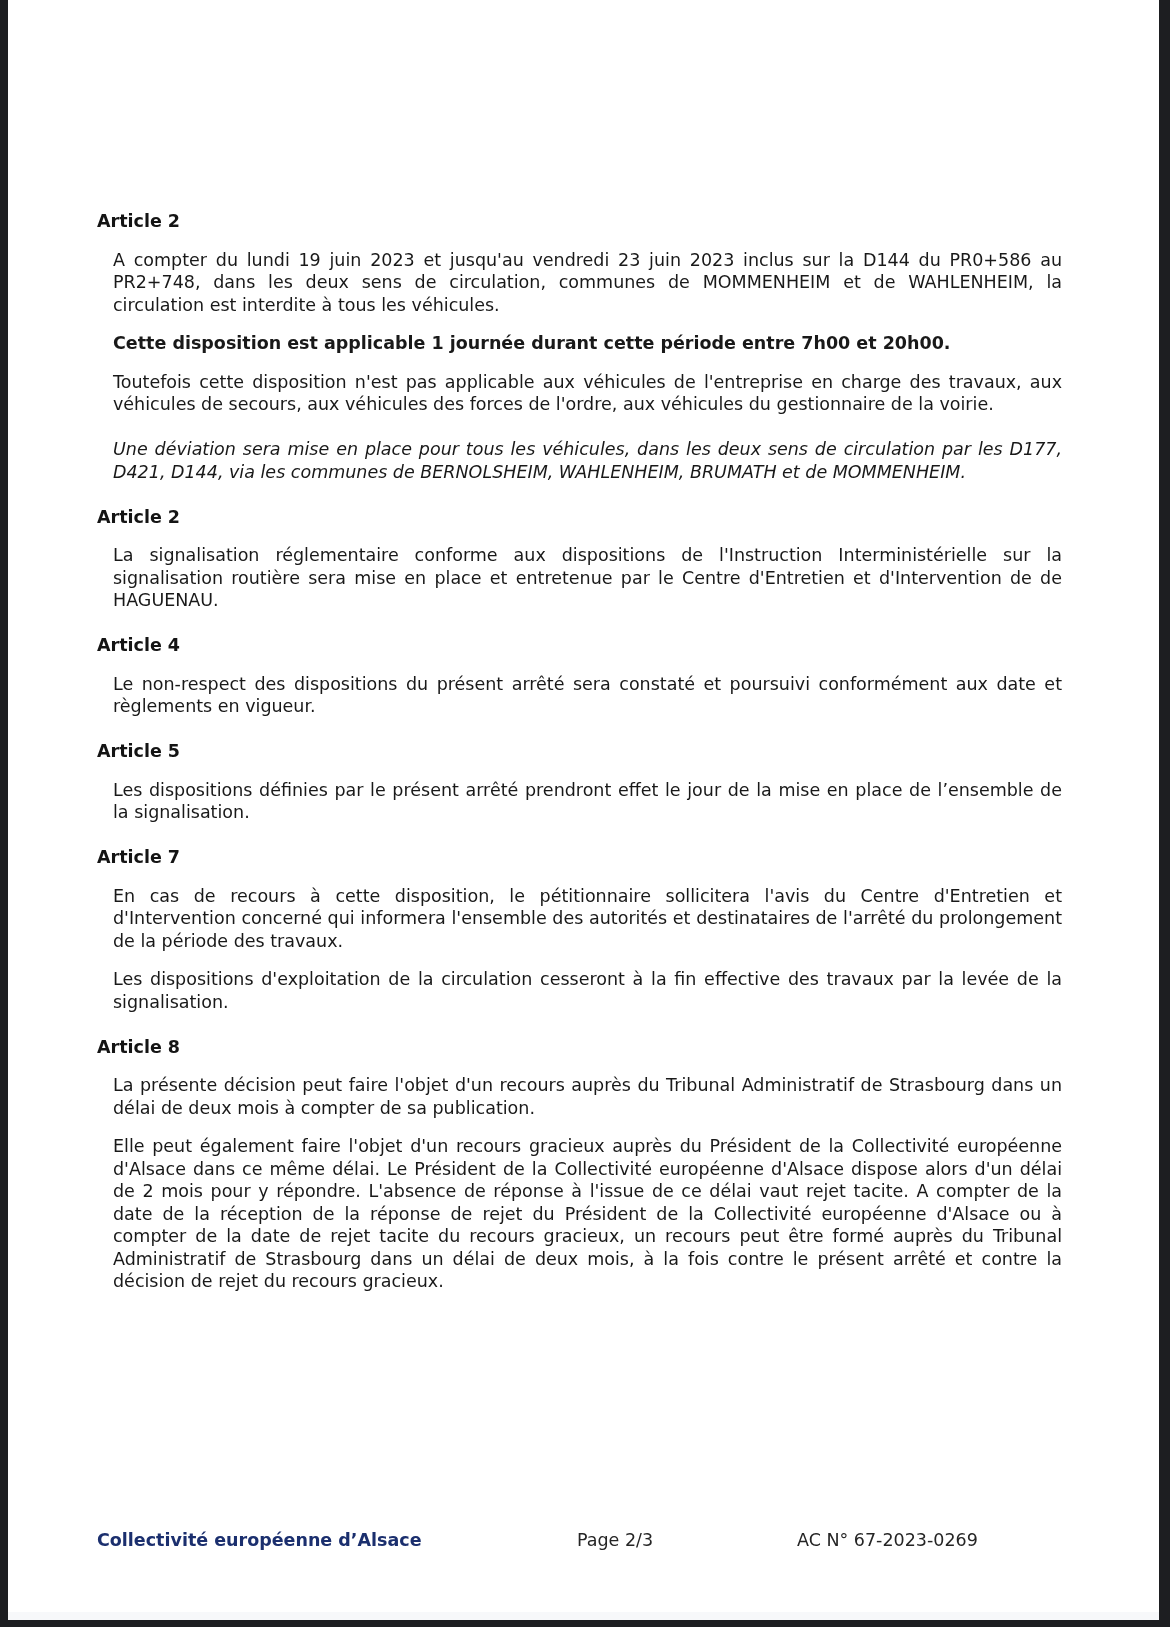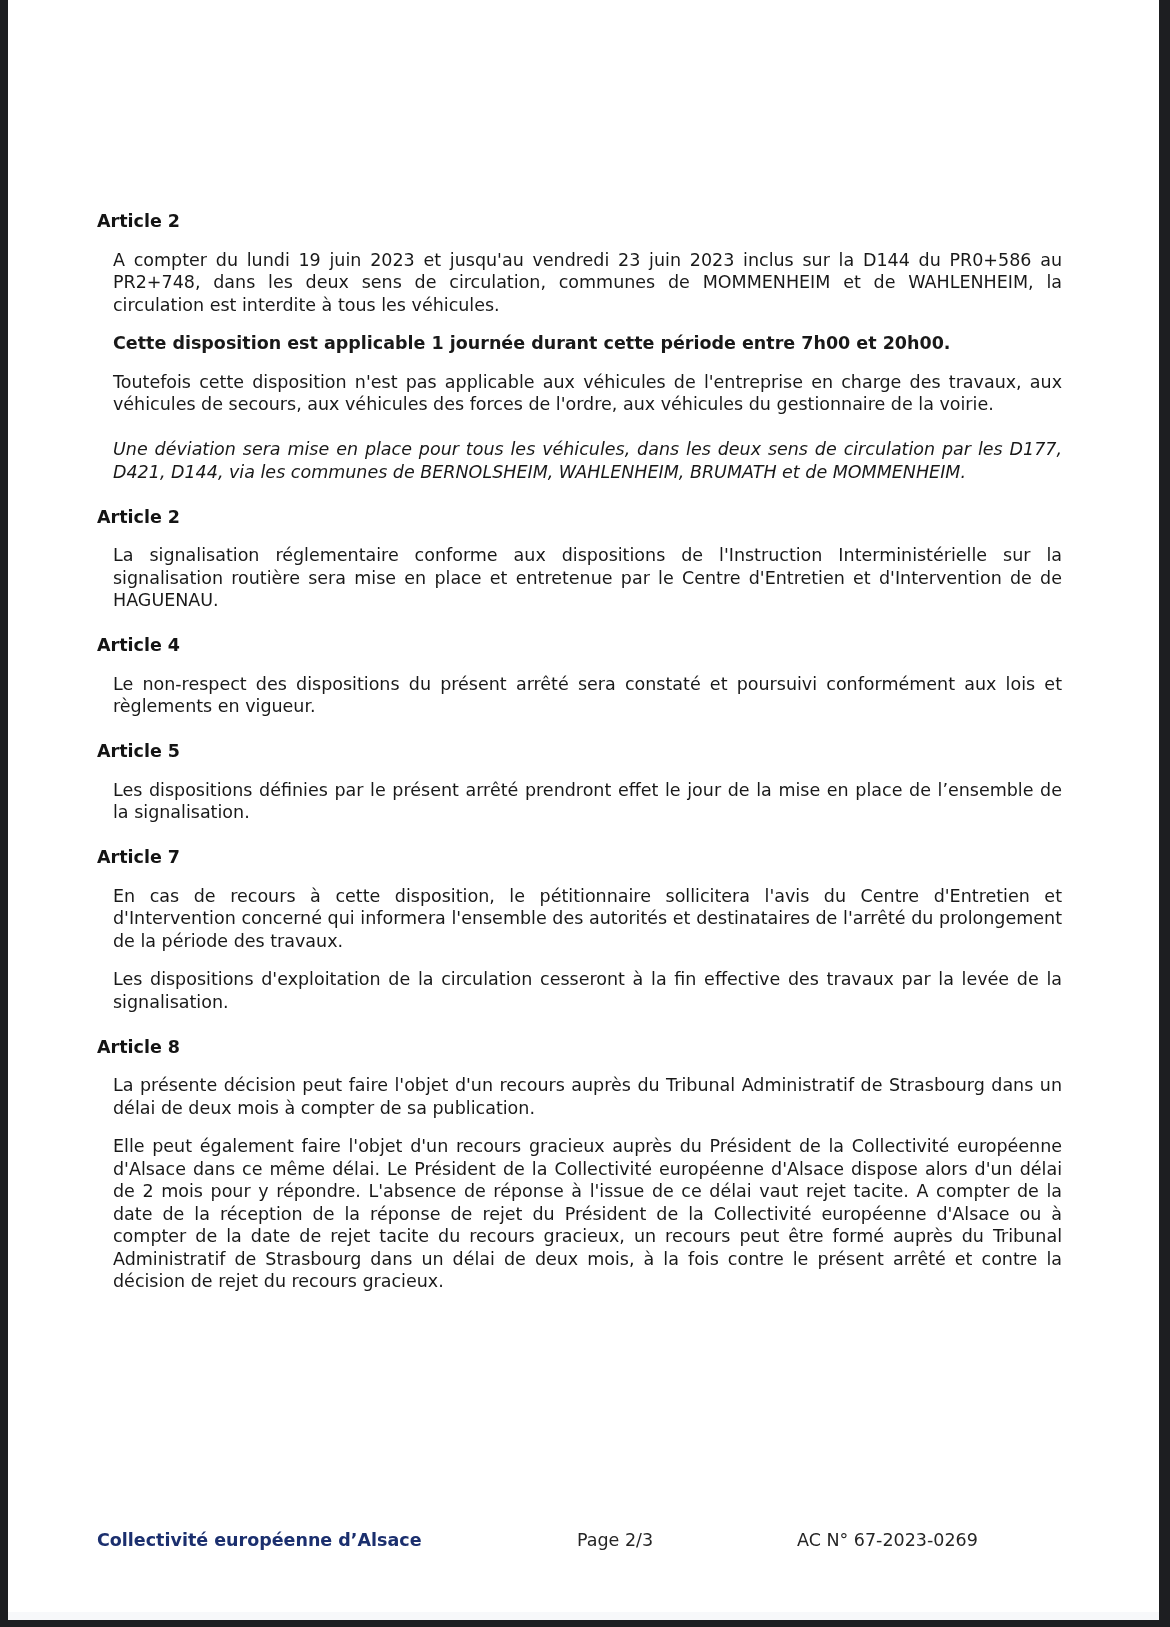--- a/index.html
+++ b/index.html
@@ -112,21 +112,21 @@
         <p class="para gap">Une déviation sera mise en place pour tous les véhicules, dans les deux sens de circulation par les D177, D421, D144, via les communes de BERNOLSHEIM, WAHLENHEIM, BRUMATH et de MOMMENHEIM.</p>
       </section>
 
       <section class="article">
         <h2 class="heading">Article 2</h2>
         <p class="para">La signalisation réglementaire conforme aux dispositions de l'Instruction Interministérielle sur la signalisation routière sera mise en place et entretenue par le Centre d'Entretien et d'Intervention de de HAGUENAU.</p>
       </section>
 
       <section class="article">
         <h2 class="heading">Article 4</h2>
-        <p class="para">Le non-respect des dispositions du présent arrêté sera constaté et poursuivi conformément aux lois et règlements en vigueur.</p>
+        <p class="para">Le non-respect des dispositions du présent arrêté sera constaté et poursuivi conformément aux date et règlements en vigueur.</p>
       </section>
 
       <section class="article">
         <h2 class="heading">Article 5</h2>
         <p class="para">Les dispositions définies par le présent arrêté prendront effet le jour de la mise en place de l’ensemble de la signalisation.</p>
       </section>
 
 
       <section class="article">
         <h2 class="heading">Article 7</h2>

